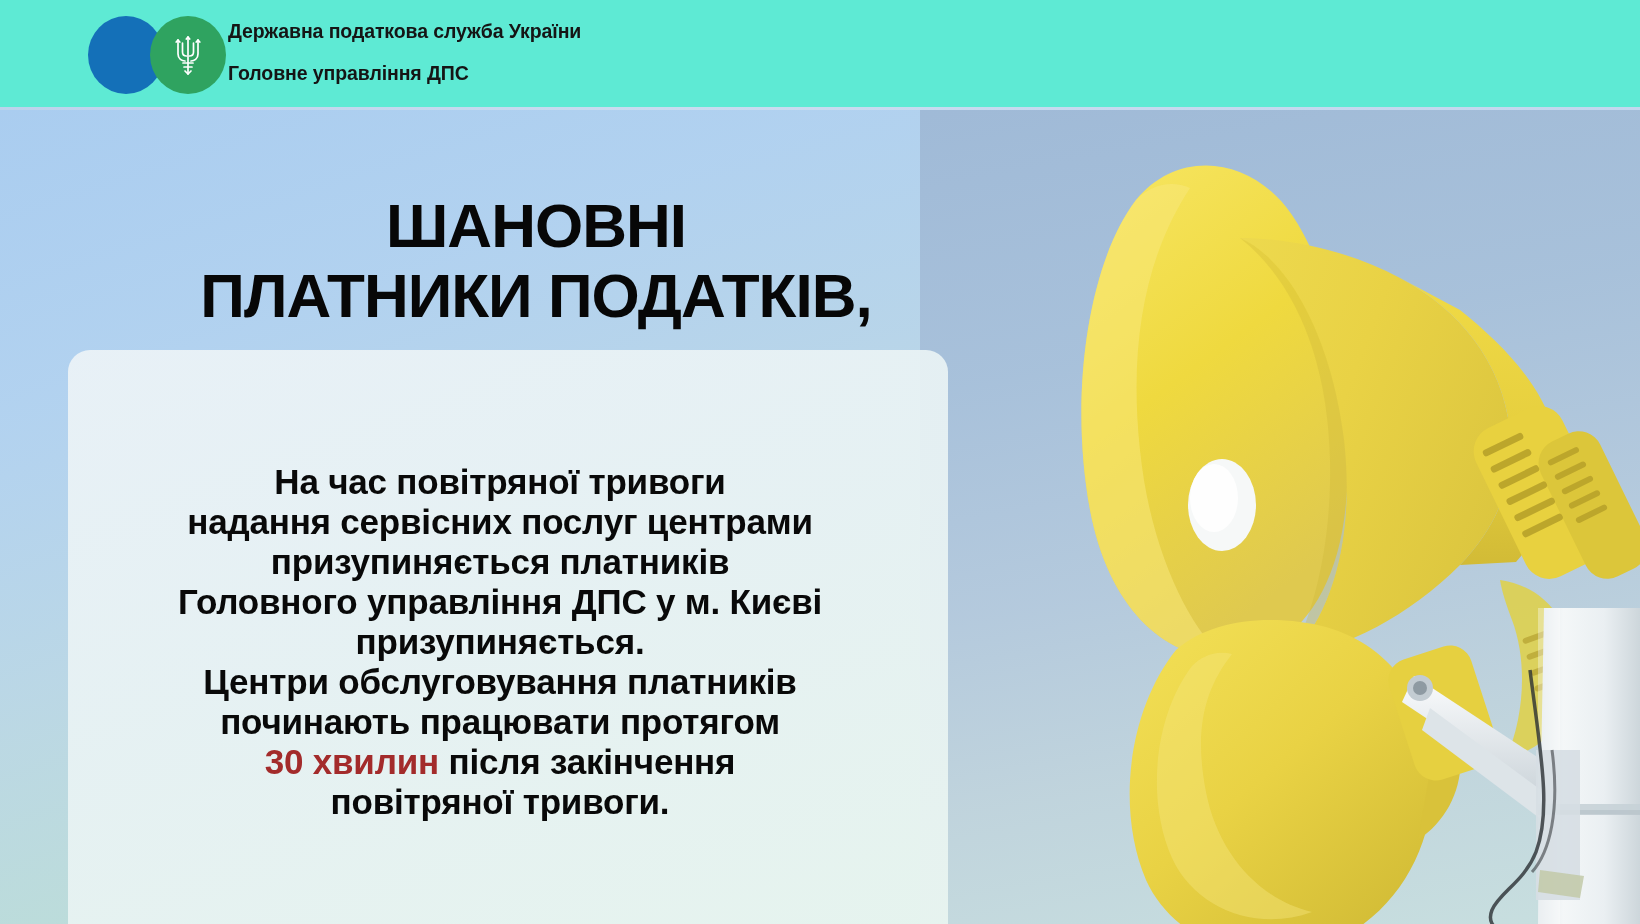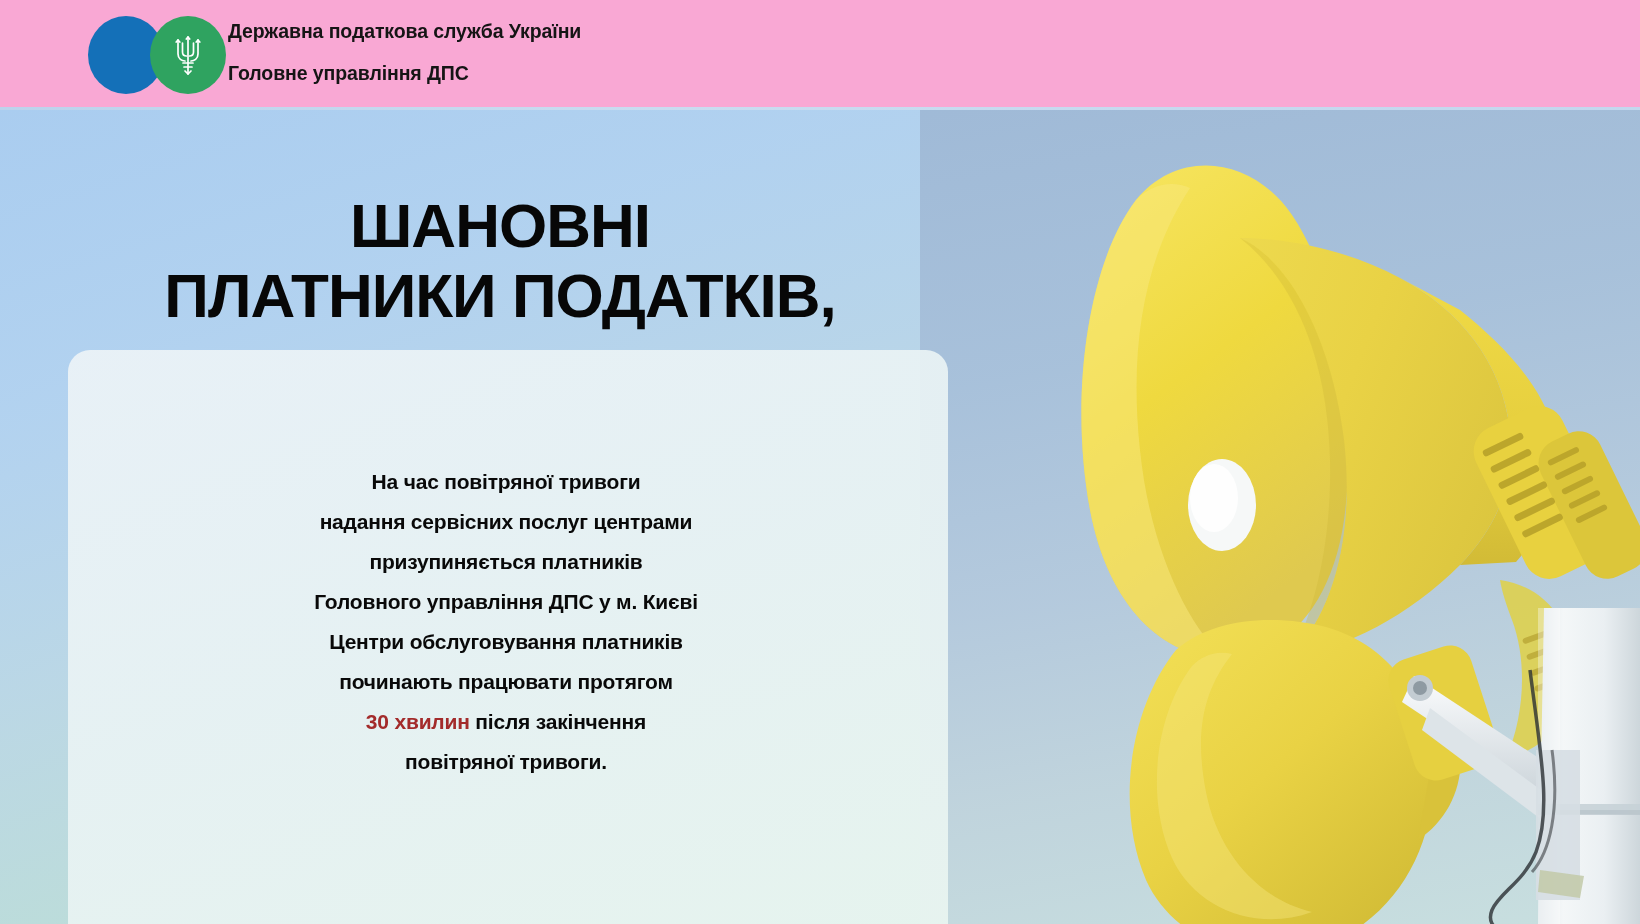--- a/index.html
+++ b/index.html
@@ -15,21 +15,21 @@
   #page {
     position:relative;
     width:1640px; height:924px;
     overflow:hidden;
   }
 
   
   .header {
     position:absolute; left:0; top:0;
     width:1640px; height:110px;
-    background:#f9a8d4;
+    background:#5eead4;
     display:flex; align-items:center;
     z-index:40;
   }
   .header::after{
     content:""; position:absolute; left:0; bottom:0;
     width:100%; height:3px;
     background:linear-gradient(to right,#bcd3ec 0%, #c9dcf0 40%, #c3d7ee 100%);
   }
 
   .logo-wrap {
@@ -97,44 +97,44 @@
        rgba(233,243,244,0.92) 45%,
        rgba(233,245,240,0.93) 100%);
     border-radius:22px;
     z-index:10;
   }
 
   .text-layer {
     position:absolute; left:0; top:0;
     width:1000px; height:814px;
     z-index:20;
+    padding-left:36px;
   }
 
   .hl {
     position:absolute;
     width:1000px;
     text-align:center;
     color:#070707;
     font-weight:bold;
     letter-spacing:-1px;
   }
   .hl-1 { top:82px;  font-size:62px; line-height:68px; }
   .hl-2 { top:152px; font-size:62px; line-height:68px; }
   .hl-3 { top:268px; font-size:62px; line-height:68px; }
 
   .body-text {
     position:absolute; top:352px; left:0;
     width:1000px;
     text-align:center;
     color:#090909;
-    font-size:21px;
+    font-size:35px;
     font-weight:bold;
     line-height:40px;
     letter-spacing:-0.2px;
-    margin-left:6px;
   }
   .body-text .ln { display:block; white-space:nowrap; }
   .accent { color:#a32b2b; }
 </style>
 </head>
 <body>
 
 <div id="page">
 
   <div class="header">
@@ -298,20 +298,21 @@
       <div class="hl hl-1">ШАНОВНІ</div>
 
       <div class="hl hl-2">ПЛАТНИКИ ПОДАТКІВ,</div>
 
 
       <div class="body-text">
         <span class="ln">На час повітряної тривоги</span>
         <span class="ln">надання сервісних послуг центрами</span>
         <span class="ln">призупиняється платників</span>
         <span class="ln">Головного управління ДПС у м. Києві</span>
+        <span class="ln">призупиняється.</span>
         <span class="ln">Центри обслуговування платників</span>
         <span class="ln">починають працювати протягом</span>
         <span class="ln"><span class="accent" style="color: rgb(163, 43, 43);">30 хвилин</span><span> після закінчення</span></span>
         <span class="ln">повітряної тривоги.</span>
       </div>
     </div>
   </div>
 </div>
 
 </body></html>

